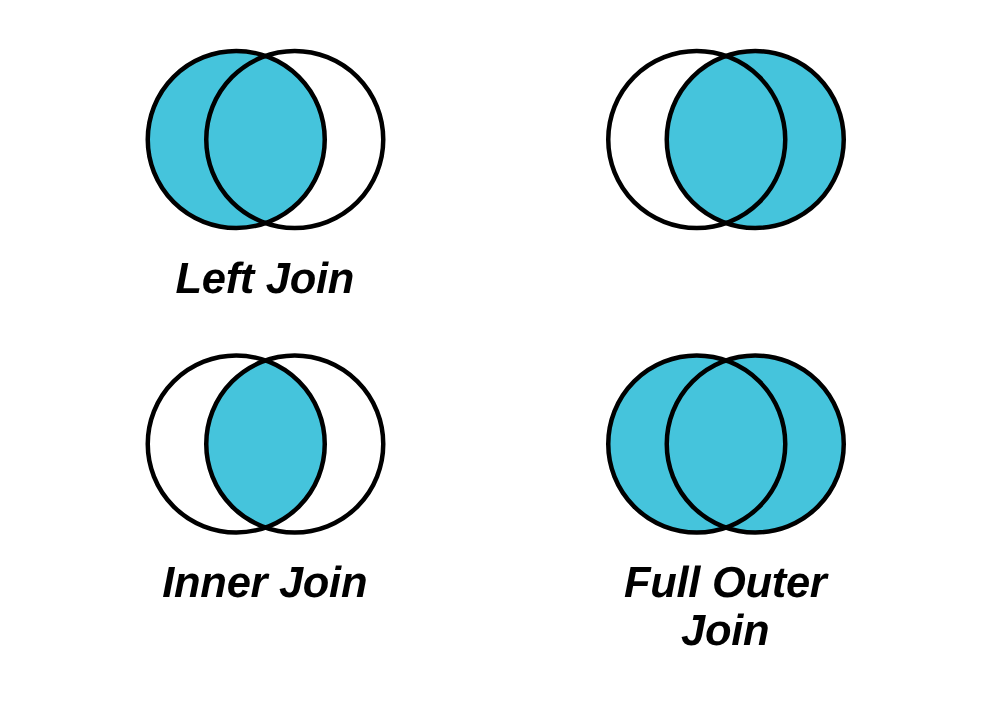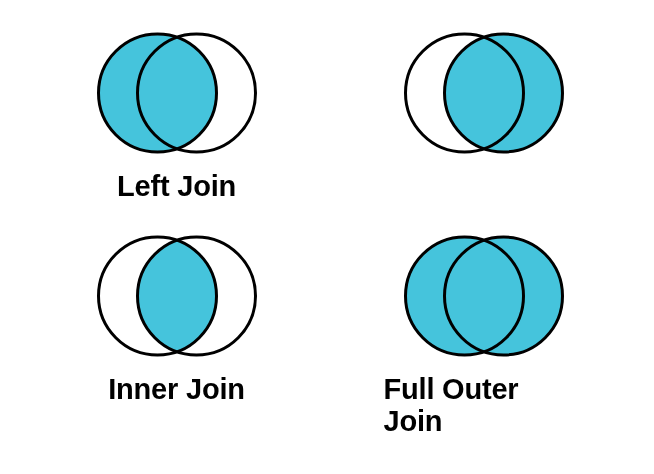--- a/index.html
+++ b/index.html
@@ -34,24 +34,26 @@
   .venn-figure {
     display: block;
     width: 212px;
     height: 130px;
   }
   .venn-caption {
     margin-top: 12px;
     font-size: 29px;
     font-weight: bold;
     color: #000000;
+    text-align: center;
     line-height: 1.12;
     letter-spacing: -0.2px;
     max-width: 200px;
     word-wrap: break-word;
+    font-style: italic;
   }
 </style>
 </head>
 <body>
 
 <div id="venn-board">
 
   <div class="venn-cell cell-row1 cell-col1">
     <svg class="venn-figure" viewBox="0 0 212 130">
       <defs>

